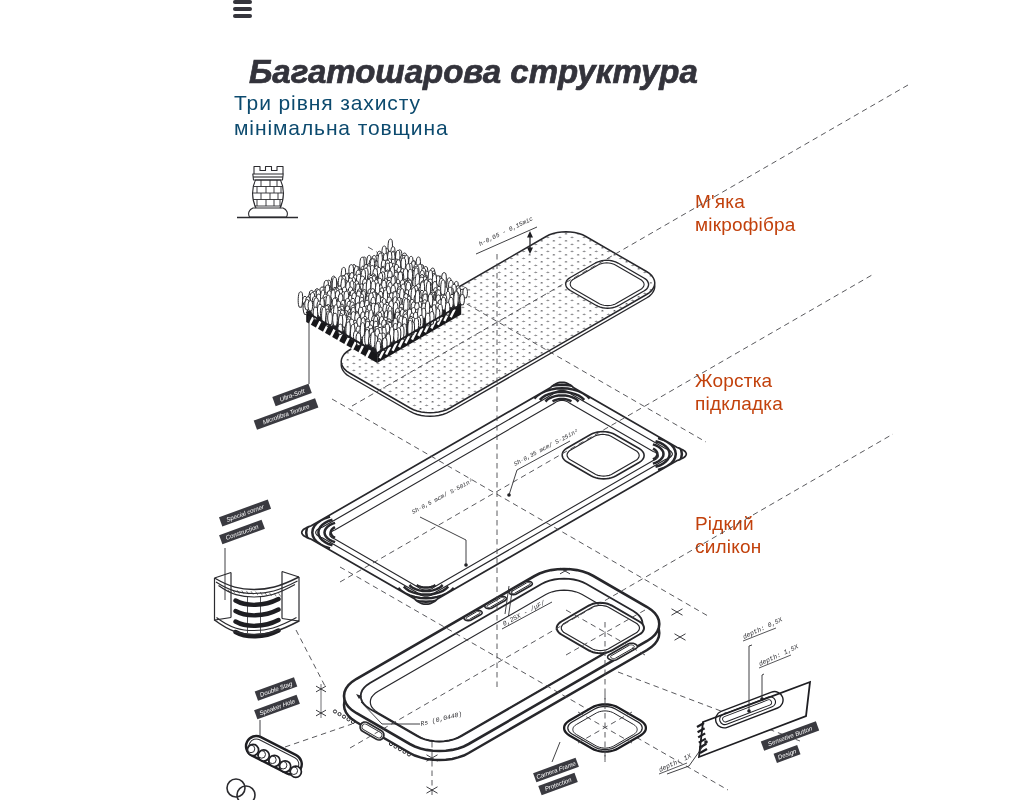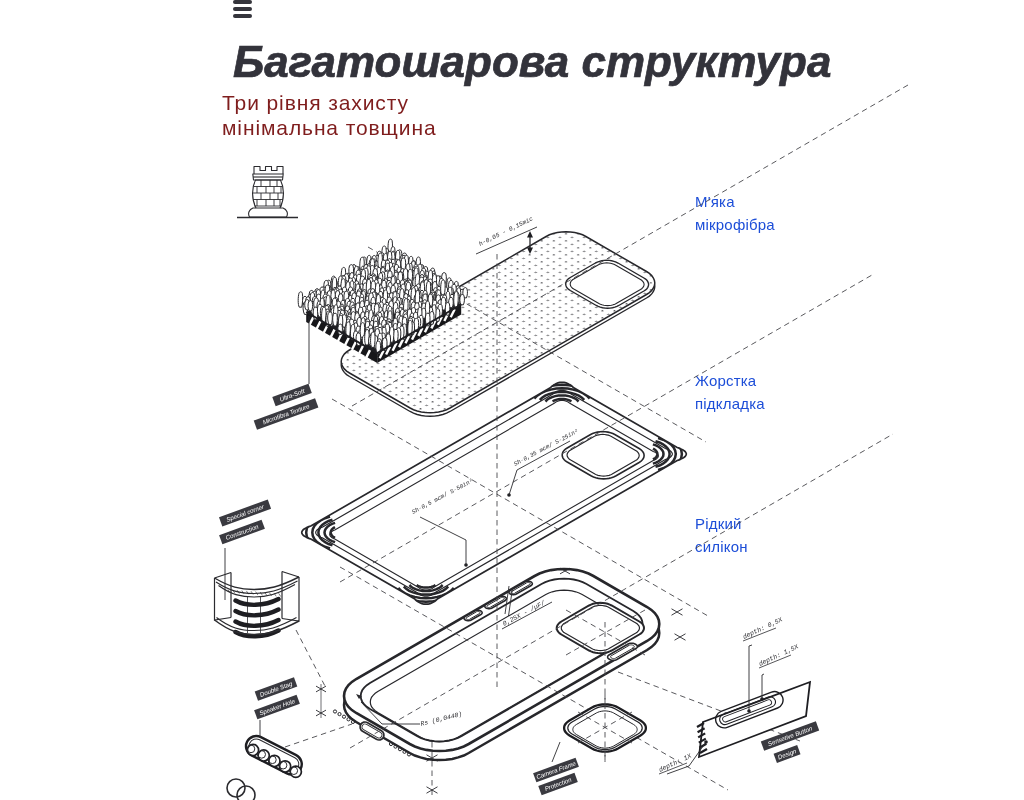--- a/index.html
+++ b/index.html
@@ -1,20 +1,20 @@
 <!DOCTYPE html>
 <html><head><meta charset="utf-8">
 <style>
 html,body{margin:0;padding:0;width:1024px;height:800px;background:#ffffff;overflow:hidden}
 body{font-family:"Liberation Sans", sans-serif;position:relative}
 .burger{position:absolute;left:233px;top:0}
 .burger div{width:19px;height:4.2px;border-radius:2.1px;background:#35353c;margin-bottom:2.8px}
-h1{position:absolute;left:233px;top:37px;margin:0;font-size:44px;font-style:italic;font-weight:bold;color:#33333b;letter-spacing:0px;-webkit-text-stroke:0.7px #33333b;white-space:nowrap}
-.sub{position:absolute;left:222px;top:90px;font-size:21px;line-height:25px;color:#7f1d1d;letter-spacing:0.9px}
-.lab{position:absolute;font-size:15px;line-height:22.5px;color:#1d4ed8;letter-spacing:0.2px}
+h1{position:absolute;left:233px;top:37px;margin:16px;font-size:33px;font-style:italic;font-weight:bold;color:#33333b;letter-spacing:0px;-webkit-text-stroke:0.7px #33333b;white-space:nowrap}
+.sub{position:absolute;left:234px;top:90px;font-size:21px;line-height:25px;color:#0c4a6e;letter-spacing:0.9px}
+.lab{position:absolute;font-size:19px;line-height:22.5px;color:#c2410c;letter-spacing:0.2px}
 </style></head>
 <body>
 <div class="burger">
     <div></div>
     <div></div>
     <div></div>
   </div>
 <h1>Багатошарова структура</h1>
 <div class="sub">Три рівня захисту<br>мінімальна товщина</div>
 <div class="lab" style="left:695px;top:191px">М'яка<br>мікрофібра</div>

